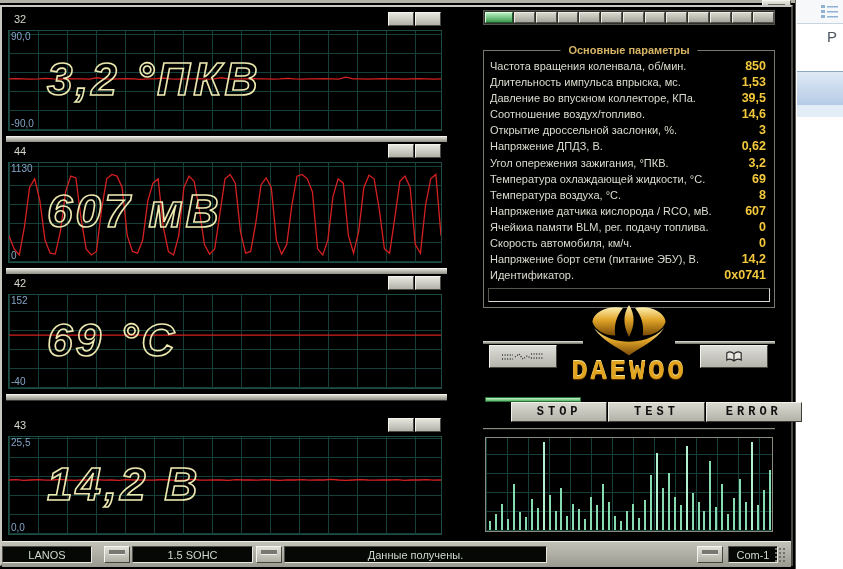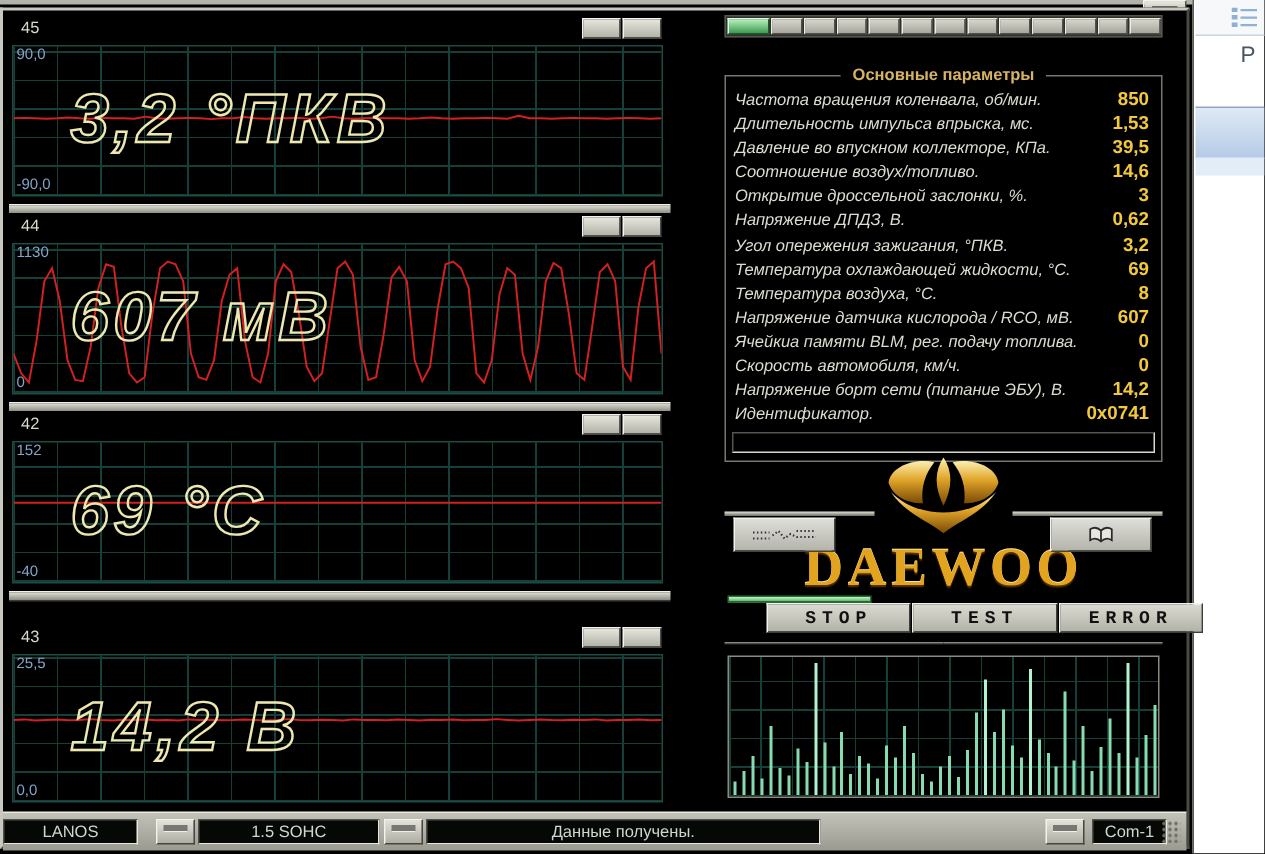--- a/index.html
+++ b/index.html
@@ -55,31 +55,31 @@
   .legend .line{flex:1;height:1px;background:#8a8a80;box-shadow:0 1px 0 #1a1a16;}
   .legend .cap{padding:0 8px;font-size:11px;font-weight:bold;color:#d6b464;white-space:nowrap;}
 
   .groupbox{position:absolute;left:0;top:50px;width:292px;height:258px;border:1px solid #78786e;
     box-sizing:border-box;background:#000;}
   .groupbox .gb-title{position:absolute;top:-7px;left:50%;transform:translateX(-50%);
     background:#000;padding:0 8px;font-size:11px;font-weight:bold;color:#d6b464;white-space:nowrap;}
   .params{position:absolute;left:4px;right:4px;top:8px;}
   .prow{display:flex;justify-content:space-between;align-items:baseline;height:16.1px;
     border-bottom:1px solid #82827а;border-bottom-color:#82827a;}
-  .plabel{font-size:11px;color:#dcdcd0;padding-left:2px;white-space:nowrap;font-style:italic;}
+  .plabel{font-size:11px;color:#dcdcd0;padding-left:2px;white-space:nowrap;}
   .pvalue{font-size:12.5px;font-weight:bold;color:#f2c83c;padding-right:4px;white-space:nowrap;}
   .pempty{height:12px;margin-top:4px;border:1px solid;border-color:#55554d #d8d8d0 #d8d8d0 #55554d;}
 
   .shelf{position:absolute;height:3px;background:linear-gradient(#e6e6dc,#6a6a62);top:341px;}
   .mini-button{position:absolute;top:345px;width:68px;height:23px;background:linear-gradient(#dededa,#b4b4aa);
     border:1px solid;border-color:#f4f4ec #44443e #44443e #f4f4ec;box-sizing:border-box;
     display:flex;align-items:center;justify-content:center;}
   .brand-emblem{position:absolute;left:91px;top:302px;width:110px;height:58px;}
   .brand-name{position:absolute;left:0;top:357px;width:292px;text-align:center;
-    font-family:Liberation Serif, serif;font-weight:bold;font-size:36px;letter-spacing:3px;
+    font-family:Liberation Mono, monospace;font-weight:bold;font-size:27px;letter-spacing:3px;
     color:#e2a41f;text-shadow:0 -1px 0 #f8e59a,0 1px 1px #5a3404;}
 
   .green-strip{position:absolute;left:2px;top:397px;width:96px;height:5px;
     background:linear-gradient(#c2f4c8,#55b465);border:1px solid #2a6e38;box-sizing:border-box;}
   .ctl-row{position:absolute;left:0;top:402px;width:292px;height:20px;display:flex;padding-left:28px;}
   .ctl-btn{flex:1;background:linear-gradient(#dadad2,#b2b2a8);
     border:1px solid;border-color:#f2f2ea #3e3e38 #3e3e38 #f2f2ea;box-sizing:border-box;
     font-family:"Liberation Mono",monospace;font-weight:bold;font-size:12px;letter-spacing:4px;
     color:#111;text-align:center;line-height:18px;margin-right:1px;}
 
@@ -132,21 +132,21 @@
 
 <div class="abs top-strip"></div>
 <div class="abs title-mini-btn">
     <div class="slot"></div>
   </div>
 <div class="abs app-frame"></div>
 
 <div class="abs graphcol" id="graphs">
     <div class="panel" style="top: 10px; height: 126px;">
       <div class="phead">
-        <div class="pnum">45</div>
+        <div class="pnum">32</div>
         <div class="pcode">UOZ</div>
         <div class="pdesc">Угол опережения зажигания.</div>
       </div>
       <div class="pbtns">
         <div class="pbtn"></div>
         <div class="pbtn"></div>
       </div>
       <div class="plot">
         <div class="ylab top">90,0</div>
         <div class="ylab bot">-90,0</div>

